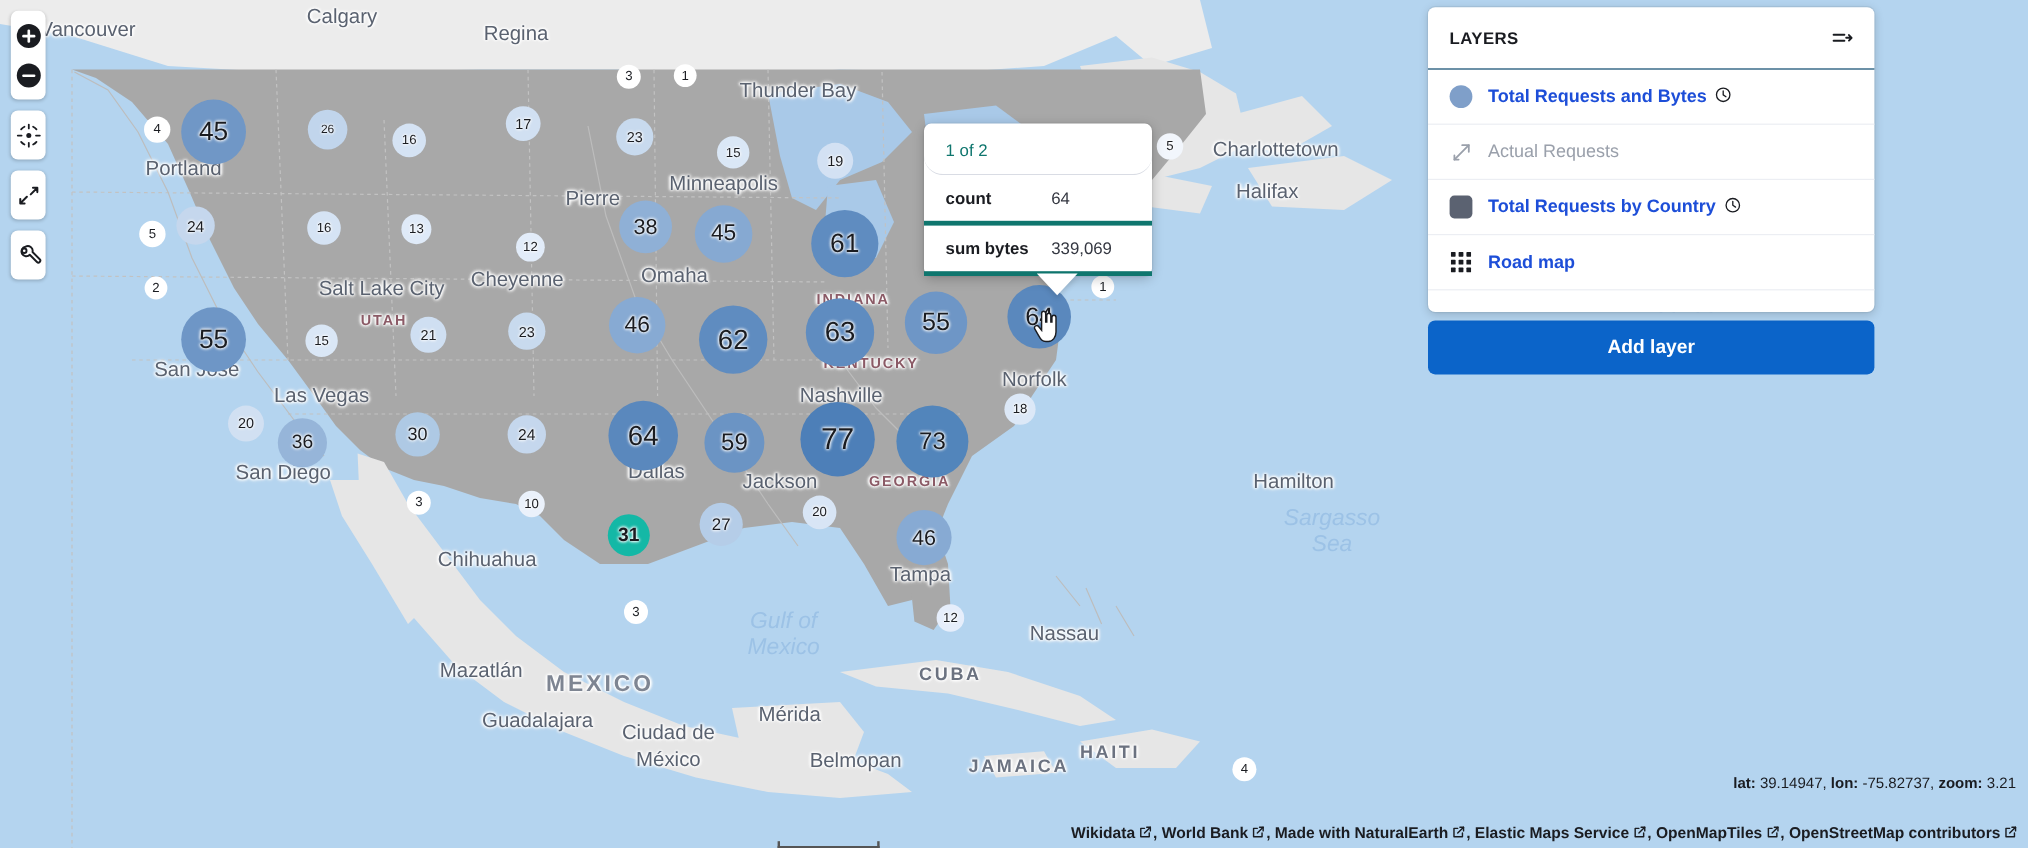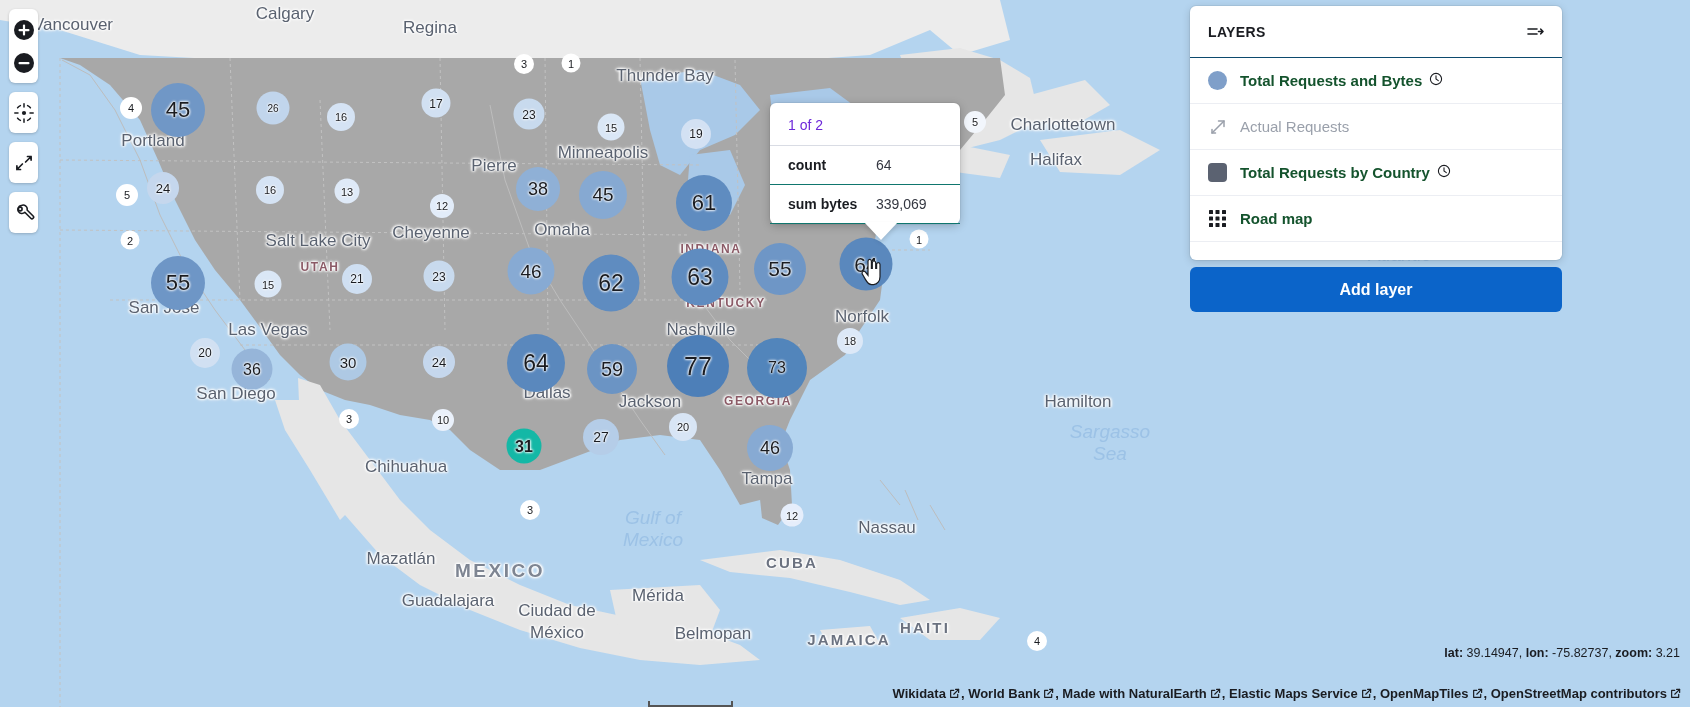--- a/index.html
+++ b/index.html
@@ -84,28 +84,29 @@
     left: 770px; top: 103px;
     width: 190px;
     background: #fff;
     border-radius: 6px;
     box-shadow: 0 2px 10px rgba(0,0,0,.22), 0 0 0 1px rgba(0,0,0,.04);
     z-index: 55;
     font-size: 14px;
   }
   .popover-head {
     padding: 14px 18px 12px 18px;
-    color: #6d28d9;
+    color: #0f766e;
     font-size: 14px;
     border-bottom: 1px solid #d9dce4;
+    border-radius: 16px;
   }
   .popover-row {
     display: flex; align-items: center;
     padding: 11px 18px;
-    border-bottom: 1px solid #0f766e;
+    border-bottom: 4px solid #0f766e;
   }
   .popover-row:last-child { border-bottom: 0; }
   .popover-key { font-weight: 700; color: #1a1c21; width: 88px; font-size: 14px; }
   .popover-val { color: #343741; font-size: 14px; }
   .popover-tail {
     position: absolute; left: 94px; bottom: -16px;
     width: 0; height: 0;
     border-left: 17px solid transparent;
     border-right: 17px solid transparent;
     border-top: 18px solid #fff;
@@ -131,21 +132,21 @@
     font-size: 14px; font-weight: 700; letter-spacing: .35px; color: #1a1c21;
   }
   .collapse-btn { cursor: pointer; display: flex; width: 22px; height: 22px; align-items: center; justify-content: center; }
   .layer-row {
     display: flex; align-items: center; gap: 13px;
     padding: 13px 18px;
     border-bottom: 1px solid #eceef3;
     cursor: pointer;
   }
   .layer-row:last-child { border-bottom: 0; }
-  .layer-label { font-size: 15px; font-weight: 700; color: #14532d; display: flex; align-items: center; gap: 7px; }
+  .layer-label { font-size: 15px; font-weight: 700; color: #1d4ed8; display: flex; align-items: center; gap: 7px; }
   .layer-row.disabled .layer-label { color: #9aa0ab; font-weight: 400; }
   .swatch-circle { width: 19px; height: 19px; border-radius: 50%; background: #7f9fc9; flex: none; }
   .swatch-square { width: 19px; height: 19px; border-radius: 4px; background: #5b6271; flex: none; }
   .icon-slot { width: 19px; height: 19px; flex: none; display: flex; align-items: center; justify-content: center; }
   .layers-foot { height: 18px; }
 
   .add-layer-btn {
     position: absolute; left: 1190px; top: 267px; width: 372px; height: 45px;
     background: #0b64c9; color: #fff;
     border: 0; border-radius: 6px;
@@ -309,21 +310,21 @@
         <div class="cluster" style="left: 780px; top: 269px; width: 52px; height: 52px; background: rgb(110, 150, 198); font-size: 21px;">55</div>
         <div class="cluster selected" style="left: 866px; top: 264px; width: 53px; height: 53px; background: rgb(90, 136, 189); font-size: 21px;">64</div>
         <div class="cluster" style="left: 919px; top: 239px; width: 19px; height: 19px; background: rgb(255, 255, 255); font-size: 11px;">1</div>
         <div class="cluster" style="left: 205px; top: 353px; width: 30px; height: 30px; background: rgb(209, 224, 242); font-size: 12px;">20</div>
         <div class="cluster" style="left: 252px; top: 369px; width: 41px; height: 41px; background: rgb(150, 181, 217); font-size: 16px;">36</div>
         <div class="cluster" style="left: 348px; top: 362px; width: 37px; height: 37px; background: rgb(174, 201, 228); font-size: 15px;">30</div>
         <div class="cluster" style="left: 439px; top: 362px; width: 32px; height: 32px; background: rgb(197, 215, 237); font-size: 13px;">24</div>
         <div class="cluster" style="left: 536px; top: 363px; width: 58px; height: 58px; background: rgb(90, 136, 189); font-size: 23px;">64</div>
         <div class="cluster" style="left: 612px; top: 369px; width: 50px; height: 50px; background: rgb(107, 148, 196); font-size: 20px;">59</div>
         <div class="cluster" style="left: 698px; top: 366px; width: 62px; height: 62px; background: rgb(77, 127, 184); font-size: 25px;">77</div>
-        <div class="cluster" style="left: 777px; top: 368px; width: 60px; height: 60px; background: rgb(82, 133, 187); font-size: 16px;">73</div>
+        <div class="cluster" style="left: 777px; top: 368px; width: 60px; height: 60px; background: rgb(82, 133, 187); font-size: 20px;">73</div>
         <div class="cluster" style="left: 850px; top: 341px; width: 26px; height: 26px; background: rgb(220, 232, 247); font-size: 11px;">18</div>
         <div class="cluster" style="left: 349px; top: 419px; width: 20px; height: 20px; background: rgb(255, 255, 255); font-size: 11px;">3</div>
         <div class="cluster" style="left: 443px; top: 420px; width: 22px; height: 22px; background: rgb(234, 241, 251); font-size: 11px;">10</div>
         <div class="cluster" style="left: 524px; top: 446px; width: 35px; height: 35px; background: #14b8a6; font-size: 16px; font-weight: bold;">31</div>
         <div class="cluster" style="left: 601px; top: 437px; width: 36px; height: 36px; background: rgb(181, 205, 232); font-size: 14px;">27</div>
         <div class="cluster" style="left: 683px; top: 427px; width: 28px; height: 28px; background: rgb(216, 229, 245); font-size: 11px;">20</div>
         <div class="cluster" style="left: 770px; top: 448px; width: 46px; height: 46px; background: rgb(135, 170, 211); font-size: 18px;">46</div>
         <div class="cluster" style="left: 530px; top: 510px; width: 20px; height: 20px; background: rgb(255, 255, 255); font-size: 11px;">3</div>
         <div class="cluster" style="left: 792px; top: 515px; width: 23px; height: 23px; background: rgb(230, 238, 251); font-size: 11px;">12</div>
         <div class="cluster" style="left: 1037px; top: 641px; width: 20px; height: 20px; background: rgb(255, 255, 255); font-size: 11px;">4</div>

